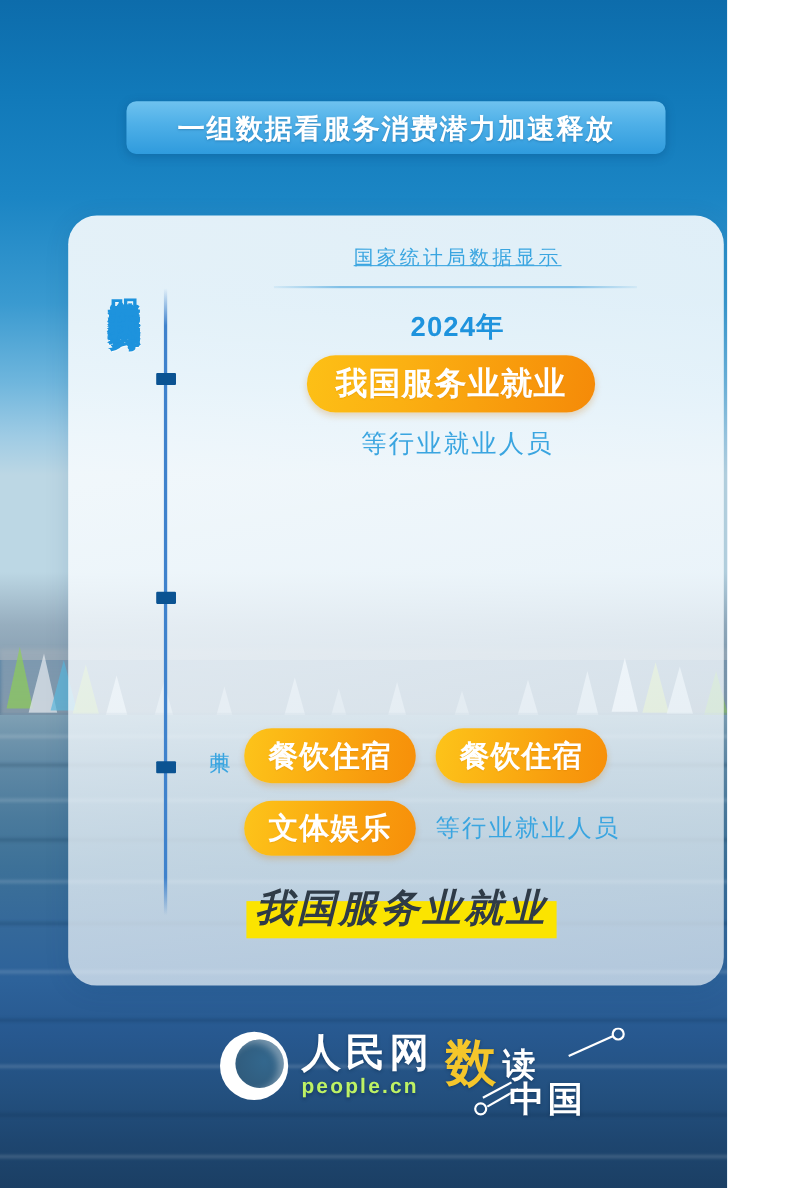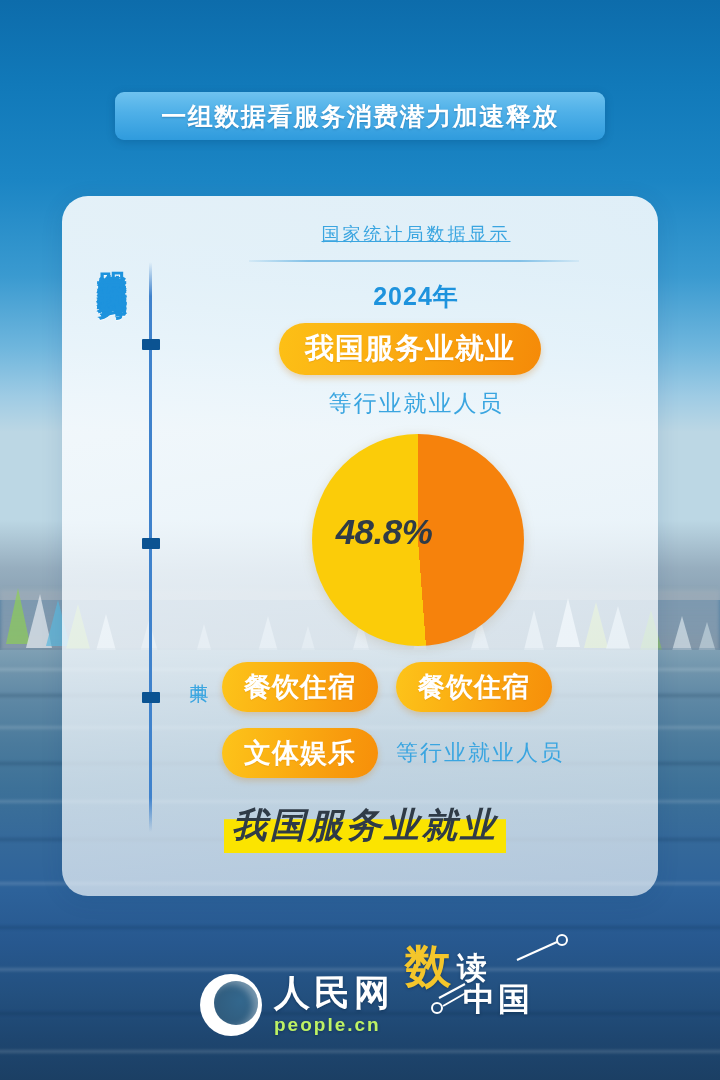--- a/index.html
+++ b/index.html
@@ -6,21 +6,21 @@
 
   html, body {
     width: 720px;
     height: 1080px;
     overflow: hidden;
     font-family: "Liberation Sans", "DejaVu Sans", sans-serif;
   }
 
   #poster {
     position: relative;
-    width: 720px;
+    width: 661px;
     height: 1080px;
     overflow: hidden;
     background: #0a6fb5;
   }
 
   
   .bg-sky {
     position: absolute; left: 0; top: 0; width: 720px; height: 600px;
     background: linear-gradient(180deg,
        #0d6cab 0%, #1179b9 14%, #1b85c4 30%,
@@ -269,21 +269,21 @@
     white-space: nowrap;
   }
 
   
   .footer {
     position: absolute;
     left: 0; top: 930px; width: 720px; height: 110px;
   }
   .pd-logo {
     position: absolute; left: 200px; top: 8px;
-    display: flex; align-items: center; margin-top: 36px;
+    display: flex; align-items: center;
   }
   .pd-mark {
     position: relative;
     width: 62px; height: 62px;
     border-radius: 50%;
     background: #ffffff;
     overflow: hidden;
     flex: none;
   }
   .pd-mark::after {
@@ -410,24 +410,20 @@
       <div class="divider"></div>
 
       <div class="year">2024年</div>
 
       <div class="big-pill">
         <span class="big-pill-text">我国服务业就业</span>
       </div>
 
       <div class="sub-line">等行业就业人员</div>
 
-      <div class="pie-wrap">
-        <div class="pie"></div>
-        <div class="pie-label">48.8%</div>
-      </div>
 
       <div class="qizhong">其中</div>
 
       <div class="pill-row r1">
         <div class="opill">
           <span class="opill-text">餐饮住宿</span>
         </div>
         <div class="opill">
           <span class="opill-text">餐饮住宿</span>
         </div>

